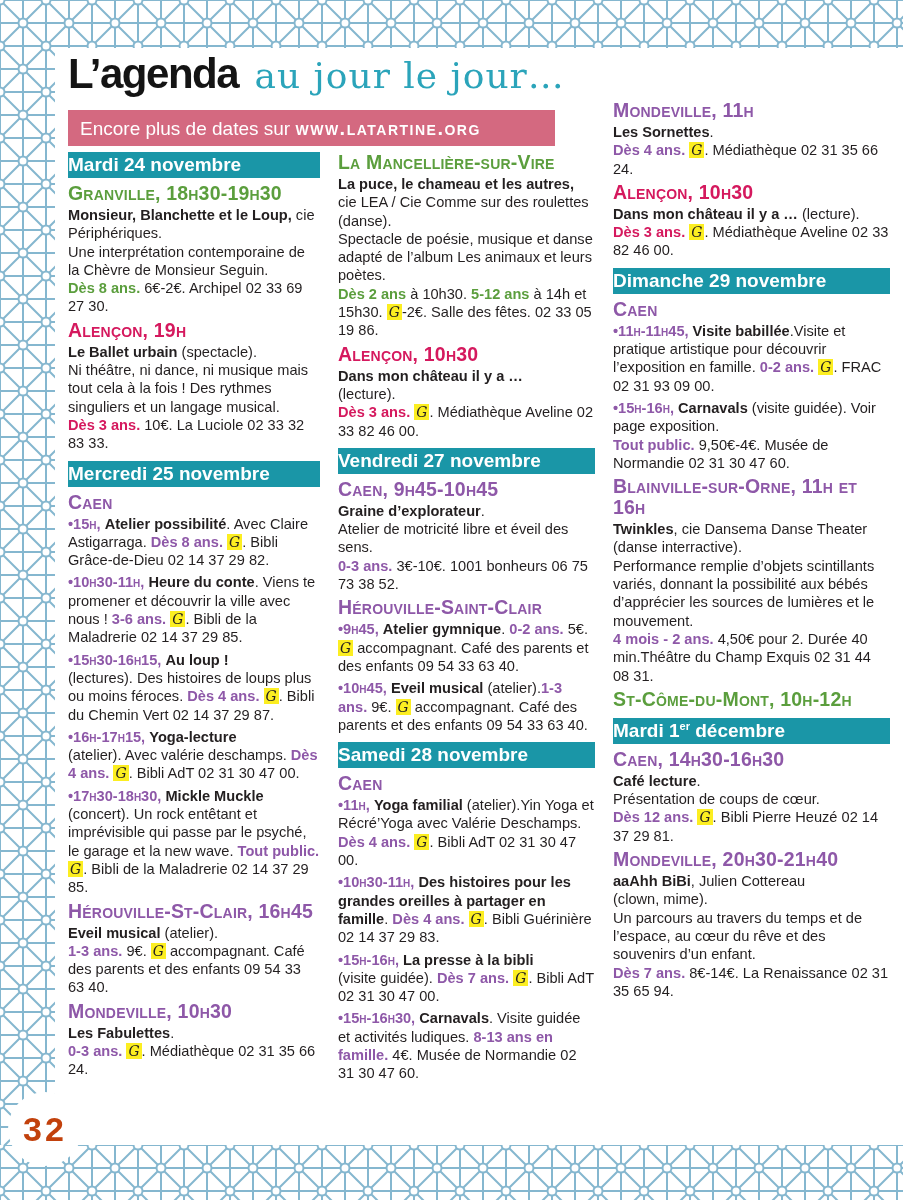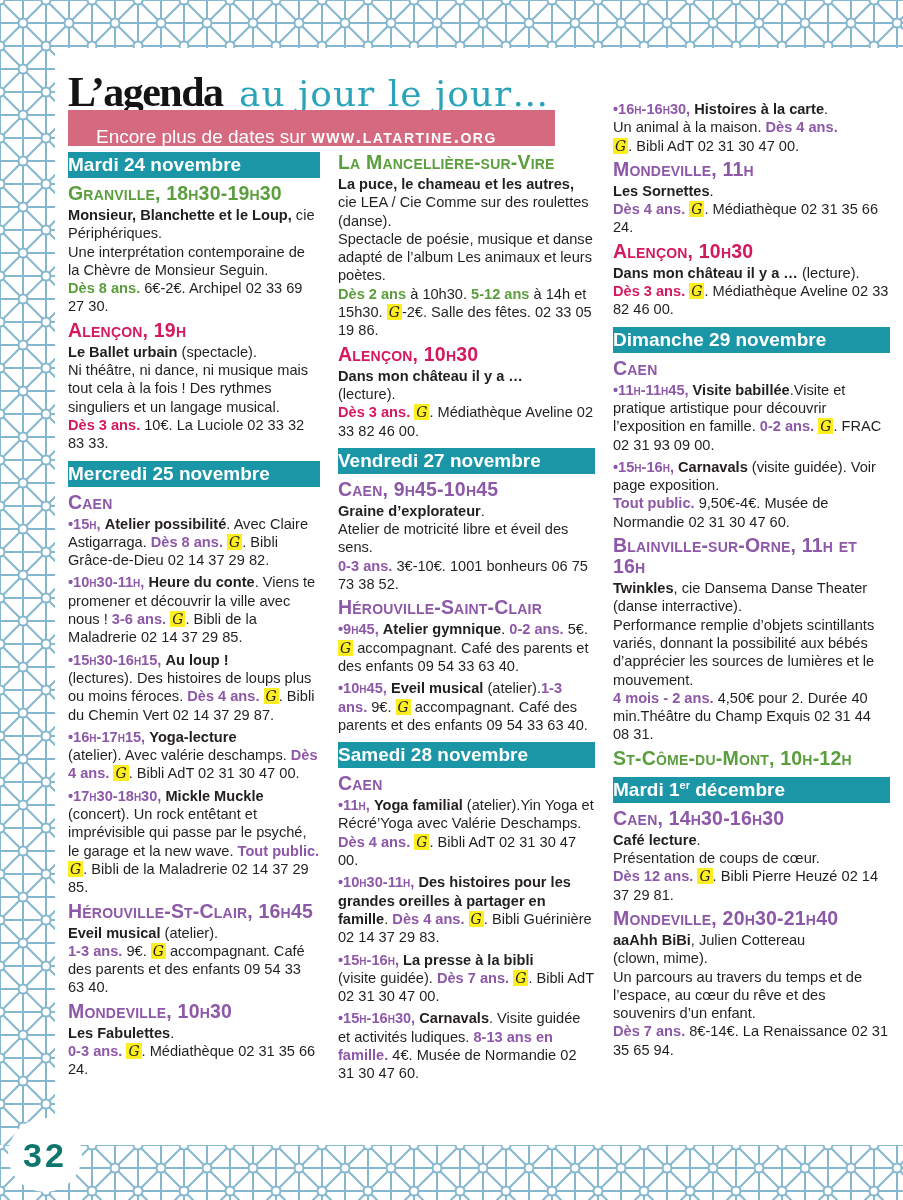--- a/index.html
+++ b/index.html
@@ -10,30 +10,30 @@
     font-family:"Liberation Sans", sans-serif;
     color:#231f20;
     overflow:hidden;
   }
   .strip { position:absolute; z-index:1; }
   .pat-stroke { stroke:var(--c-pattern,#85b7cf); }
 
   .title-block { position:absolute; left:68px; top:50px; z-index:2; white-space:nowrap; }
   .title-main {
     display:inline-block; font-size:42px; font-weight:900; letter-spacing:-1.5px;
-    color:#141414; font-family:Liberation Serif, serif;margin-top:18px;
+    color:#141414; font-family:Liberation Sans, sans-serif;
   }
   .title-script {
     display:inline-block; margin-left:12px; font-size:36px; 
     color:var(--c-script,#2ba4ba); font-family:"DejaVu Serif", cursive; letter-spacing:1px;
   }
   .promo-banner {
     position:absolute; left:68px; top:110px; width:487px; height:36px; z-index:2;
-    background:var(--c-pinkband,#d46980); color:#fff; font-size:19px; line-height:52px;
-    padding-left:28px; white-space:nowrap;
+    background:var(--c-pinkband,#d46980); color:#fff; font-size:19px; line-height:37px;
+    padding-left:12px; white-space:nowrap;
   }
   .promo-site { font-weight:bold; font-variant:small-caps; letter-spacing:1.5px; font-size:20px; }
 
   .col { position:absolute; z-index:2; font-size:14.6px; line-height:18.3px; color:#231f20; }
   .col-1 { left:68px;  top:152px; width:252px; }
   .col-2 { left:338px; top:152px; width:257px; }
   .col-3 { left:613px; top:100px; width:277px; }
   .col > :first-child { margin-top:0; }
 
   .day-banner {
@@ -57,23 +57,23 @@
   .st  { font-weight:bold; color:var(--c-purple,#8e58a8); font-variant:small-caps; }
   .sgp { font-weight:bold; color:var(--c-purple,#8e58a8); }
   .sgg { font-weight:bold; color:var(--c-green,#5b9e3d); }
   .sgk { font-weight:bold; color:var(--c-pink,#d5195e); }
   .sg  {
     background:var(--c-highlight,#fcee21); font-family:"DejaVu Serif", serif;
     font-style:italic; padding:0 2px; font-size:14px;
   }
 
   .page-badge {
-    position:absolute; left:8px; top:1118px; width:74px; height:74px; z-index:3;
+    position:absolute; left:8px; top:1092px; width:74px; height:74px; z-index:3;
     border-radius:50%; background:#fff; text-align:center; line-height:74px;
-    font-weight:900; font-size:34px; letter-spacing:3px; color:#0f766e;
+    font-weight:900; font-size:34px; letter-spacing:3px; color:#c2410c;
   }
 </style>
 </head>
 <body>
 
 <svg width="0" height="0" style="position:absolute" aria-hidden="true">
   <defs>
     <pattern id="asanoha" width="46" height="46" patternUnits="userSpaceOnUse">
       <rect width="46" height="46" fill="#ffffff"></rect>
       <g class="pat-stroke" stroke-width="2" fill="none">
@@ -138,21 +138,20 @@
     <p class="entry"><span class="st">•9h45, </span><span class="sb">Atelier gymnique</span><span class="sn">. </span><span class="sgp">0-2 ans.</span><span class="sn"> 5€. </span><span class="sg">G</span><span class="sn"> accompagnant. Café des parents et des enfants 09 54 33 63 40.</span></p>
     <p class="entry"><span class="st">•10h45, </span><span class="sb">Eveil musical</span><span class="sn"> (atelier).</span><span class="sgp">1-3 ans.</span><span class="sn"> 9€. </span><span class="sg">G</span><span class="sn"> accompagnant. Café des parents et des enfants 09 54 33 63 40.</span></p>
     <div class="day-banner">Samedi 28 novembre</div>
     <h3 class="city purple">Caen</h3>
     <p class="entry"><span class="st">•11h, </span><span class="sb">Yoga familial</span><span class="sn"> (atelier).Yin Yoga et Récré’Yoga avec Valérie Deschamps. </span><span class="sgp">Dès 4 ans. </span><span class="sg">G</span><span class="sn">. Bibli AdT 02 31 30 47 00.</span></p>
     <p class="entry"><span class="st">•10h30-11h, </span><span class="sb">Des histoires pour les grandes oreilles à partager en famille</span><span class="sn">. </span><span class="sgp">Dès 4 ans. </span><span class="sg">G</span><span class="sn">. Bibli Guérinière 02 14 37 29 83.</span></p>
     <p class="entry"><span class="st">•15h-16h, </span><span class="sb">La presse à la bibli</span><br><span class="sn">(visite guidée). </span><span class="sgp">Dès 7 ans. </span><span class="sg">G</span><span class="sn">. Bibli AdT 02 31 30 47 00.</span></p>
     <p class="entry"><span class="st">•15h-16h30, </span><span class="sb">Carnavals</span><span class="sn">. Visite guidée et activités ludiques. </span><span class="sgp">8-13 ans en famille.</span><span class="sn"> 4€. Musée de Normandie 02 31 30 47 60.</span></p>
   </div>
 <div class="col col-3">
-    <p class="entry"><span class="st">•16h-16h30, </span><span class="sb">Histoires à la carte</span><span class="sn">.</span><br><span class="sn">Un animal à la maison. </span><span class="sgp">Dès 4 ans.</span><br><span class="sg">G</span><span class="sn">. Bibli AdT 02 31 30 47 00.</span></p>
     <h3 class="city purple">Mondeville, 11h</h3>
     <p class="entry"><span class="sb">Les Sornettes</span><span class="sn">.</span><br><span class="sgp">Dès 4 ans. </span><span class="sg">G</span><span class="sn">. Médiathèque 02 31 35 66 24.</span></p>
     <h3 class="city pink">Alençon, 10h30</h3>
     <p class="entry"><span class="sb">Dans mon château il y a …</span><span class="sn"> (lecture).</span><br><span class="sgk">Dès 3 ans. </span><span class="sg">G</span><span class="sn">. Médiathèque Aveline 02 33 82 46 00.</span></p>
     <div class="day-banner">Dimanche 29 novembre</div>
     <h3 class="city purple">Caen</h3>
     <p class="entry"><span class="st">•11h-11h45, </span><span class="sb">Visite babillée</span><span class="sn">.Visite et pratique artistique pour découvrir l’exposition en famille. </span><span class="sgp">0-2 ans. </span><span class="sg">G</span><span class="sn">. FRAC 02 31 93 09 00.</span></p>
     <p class="entry"><span class="st">•15h-16h, </span><span class="sb">Carnavals</span><span class="sn"> (visite guidée). Voir page exposition.</span><br><span class="sgp">Tout public.</span><span class="sn"> 9,50€-4€. Musée de Normandie 02 31 30 47 60.</span></p>
     <h3 class="city purple">Blainville-sur-Orne, 11h et 16h</h3>
     <p class="entry"><span class="sb">Twinkles</span><span class="sn">, cie Dansema Danse Theater (danse interractive).</span><br><span class="sn">Performance remplie d’objets scintillants variés, donnant la possibilité aux bébés d’apprécier les sources de lumières et le mouvement.</span><br><span class="sgp">4 mois - 2 ans.</span><span class="sn"> 4,50€ pour 2. Durée 40 min.Théâtre du Champ Exquis 02 31 44 08 31.</span></p>

